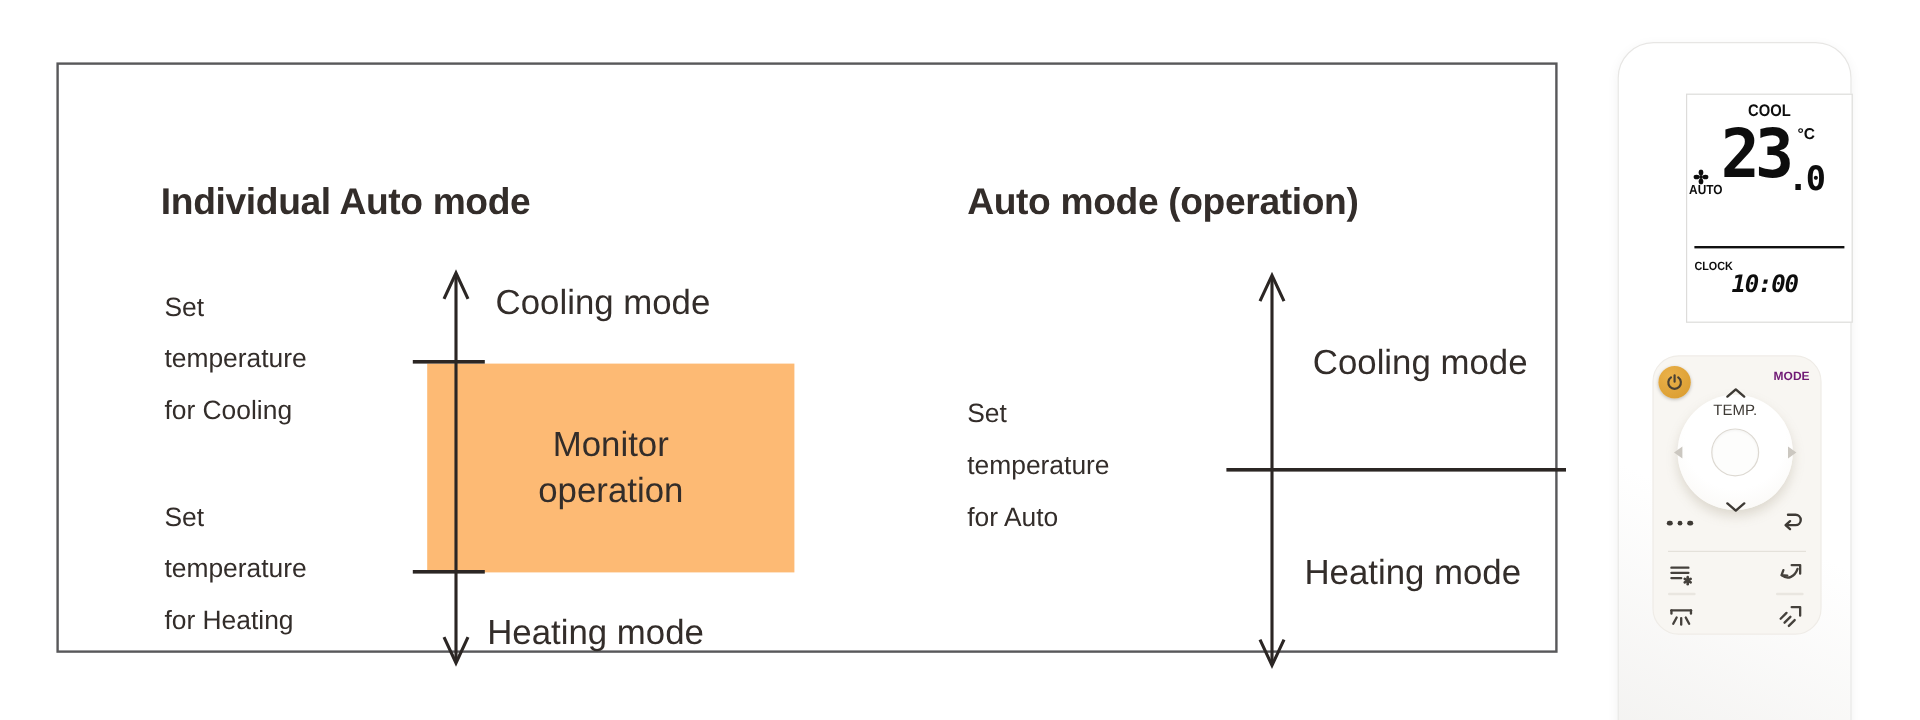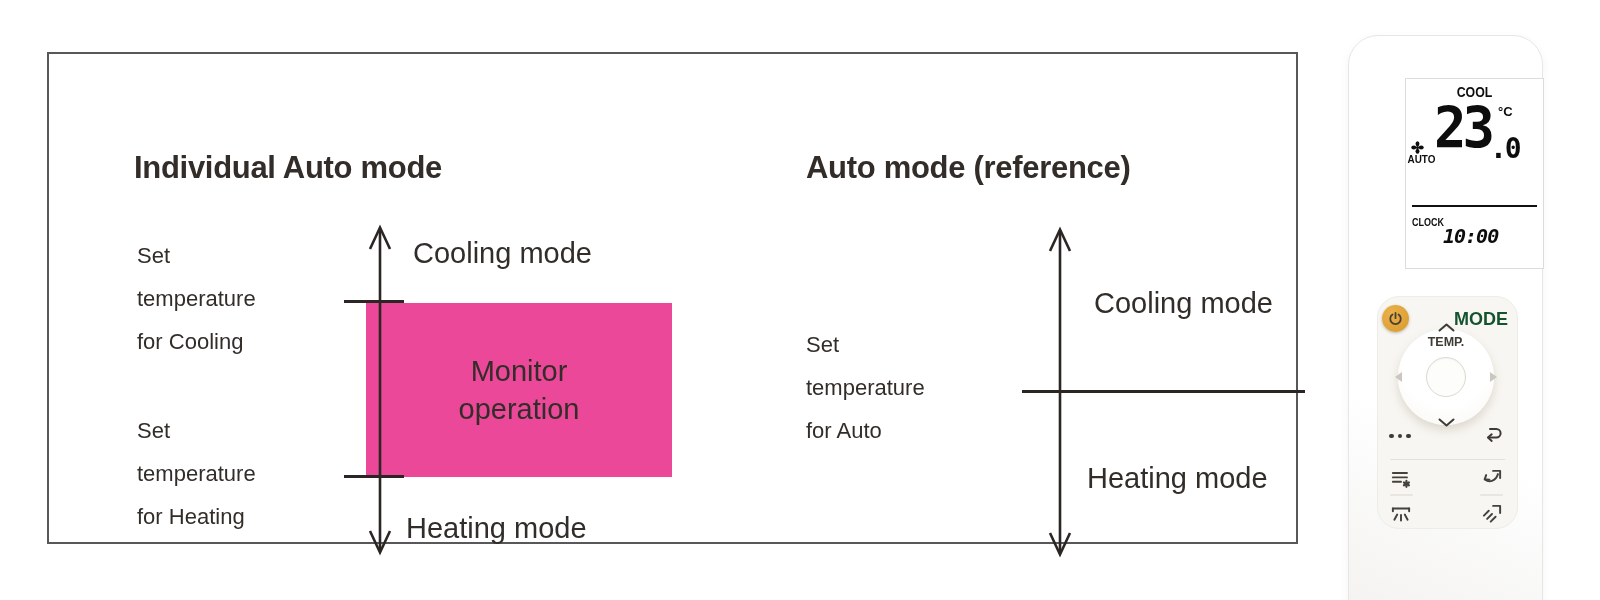--- a/index.html
+++ b/index.html
@@ -21,21 +21,21 @@
   .title-right{left:757px;top:97px;}
   .set-cooling{left:88px;top:180px;}
   .set-heating{left:88px;top:355px;}
   .set-auto{left:757px;top:269px;}
   .cool-left{left:364px;top:184px;}
   .heat-left{left:357px;top:459px;}
   .cool-right{left:1045px;top:234px;}
   .heat-right{left:1038px;top:409px;}
 
   .monitor-region{
-    left:317px;top:249px;width:306px;height:174px;background:#ec4899;
+    left:307px;top:249px;width:306px;height:174px;background:#fdba74;
     display:flex;align-items:center;justify-content:center;text-align:center;
   }
   .monitor-label{font-size:29px;line-height:38px;white-space:pre-line;}
 
   .tick{height:3px;background:#2b2624;width:60px;}
   .tick-cool{left:295px;top:246px;}
   .tick-heat{left:295px;top:421px;}
   .auto-line{left:973px;top:336px;width:283px;height:3px;background:#2b2624;}
 
   .axis-arrow-left{left:316px;top:166px;}
@@ -66,33 +66,33 @@
   .remote-panel{
     left:28px;top:260px;width:141px;height:233px;border-radius:22px;
     background:#f8f6f2;border:1px solid #efece7;box-sizing:border-box;
   }
   .power-btn{
     left:4px;top:8px;width:27px;height:27px;border-radius:50%;
     background:radial-gradient(circle at 35% 30%,#eab14a,#d89a2d);
     box-shadow:0 1px 3px rgba(0,0,0,.25);
     display:flex;align-items:center;justify-content:center;cursor:pointer;
   }
-  .mode-label{right:9px;top:12px;font-size:18px;font-weight:700;color:#14532d;}
+  .mode-label{right:9px;top:12px;font-size:10px;font-weight:700;color:#701a75;}
   .dial{
     left:20px;top:32px;width:96px;height:96px;border-radius:50%;
     background:radial-gradient(circle at 50% 38%,#ffffff 55%,#f7f5f1 100%);
     box-shadow:0 5px 10px rgba(150,140,115,.28);
   }
   .dial-center{
     left:48px;top:60px;width:40px;height:40px;border-radius:50%;
     background:#fdfdfc;border:1px solid #ddd9d2;box-sizing:border-box;
     box-shadow:inset 0 1px 2px rgba(0,0,0,.04);
   }
   .chev-up{left:60px;top:26px;}
-  .temp-label{left:0;top:38px;width:136px;text-align:center;font-size:12.5px;font-weight:700;color:#3e3a35;}
+  .temp-label{left:0;top:38px;width:136px;text-align:center;font-size:12.5px;font-weight:400;color:#3e3a35;}
   .chev-down{left:60px;top:121px;}
   .tri{width:0;height:0;border-style:solid;}
   .tri-left{left:17px;top:75px;border-width:5px 7px 5px 0;border-color:transparent #cbc7c0 transparent transparent;}
   .tri-right{left:112px;top:75px;border-width:5px 0 5px 7px;border-color:transparent transparent transparent #cbc7c0;}
   .dots-btn{left:11px;top:134px;width:26px;height:10px;display:flex;gap:4px;align-items:center;cursor:pointer;}
   .dots-btn i{width:4.5px;height:4.5px;border-radius:50%;background:#3e3a35;}
   .back-btn{left:104px;top:124px;width:24px;height:24px;cursor:pointer;}
   .panel-divider{left:12px;top:162px;width:115px;height:1px;background:#e4e1da;}
   .grid-btn{width:26px;height:26px;cursor:pointer;}
   .btn-fan{left:10px;top:169px;}
@@ -129,21 +129,21 @@
       <line x1="15" y1="9" x2="15" y2="331" stroke="#2b2624" stroke-width="2.6"></line>
       <polyline points="5,29 15,7.5 25,29" fill="none" stroke="#2b2624" stroke-width="2.6"></polyline>
       <polyline points="5,311 15,332.5 25,311" fill="none" stroke="#2b2624" stroke-width="2.6"></polyline>
     </svg>
     <div class="abs tick tick-cool"></div>
     <div class="abs tick tick-heat"></div>
 
     <div class="abs dg-label cool-left">Cooling mode</div>
     <div class="abs dg-label heat-left">Heating mode</div>
 
-    <div class="abs dg-title title-right">Auto mode (reference)</div>
+    <div class="abs dg-title title-right">Auto mode (operation)</div>
     <div class="abs dg-multiline set-auto">Set
 temperature
 for Auto</div>
 
     <svg class="abs axis-arrow-right" width="30" height="340" viewBox="0 0 30 340">
       <line x1="15" y1="9" x2="15" y2="331" stroke="#2b2624" stroke-width="2.6"></line>
       <polyline points="5,29 15,7.5 25,29" fill="none" stroke="#2b2624" stroke-width="2.6"></polyline>
       <polyline points="5,311 15,332.5 25,311" fill="none" stroke="#2b2624" stroke-width="2.6"></polyline>
     </svg>
     <div class="abs auto-line"></div>

